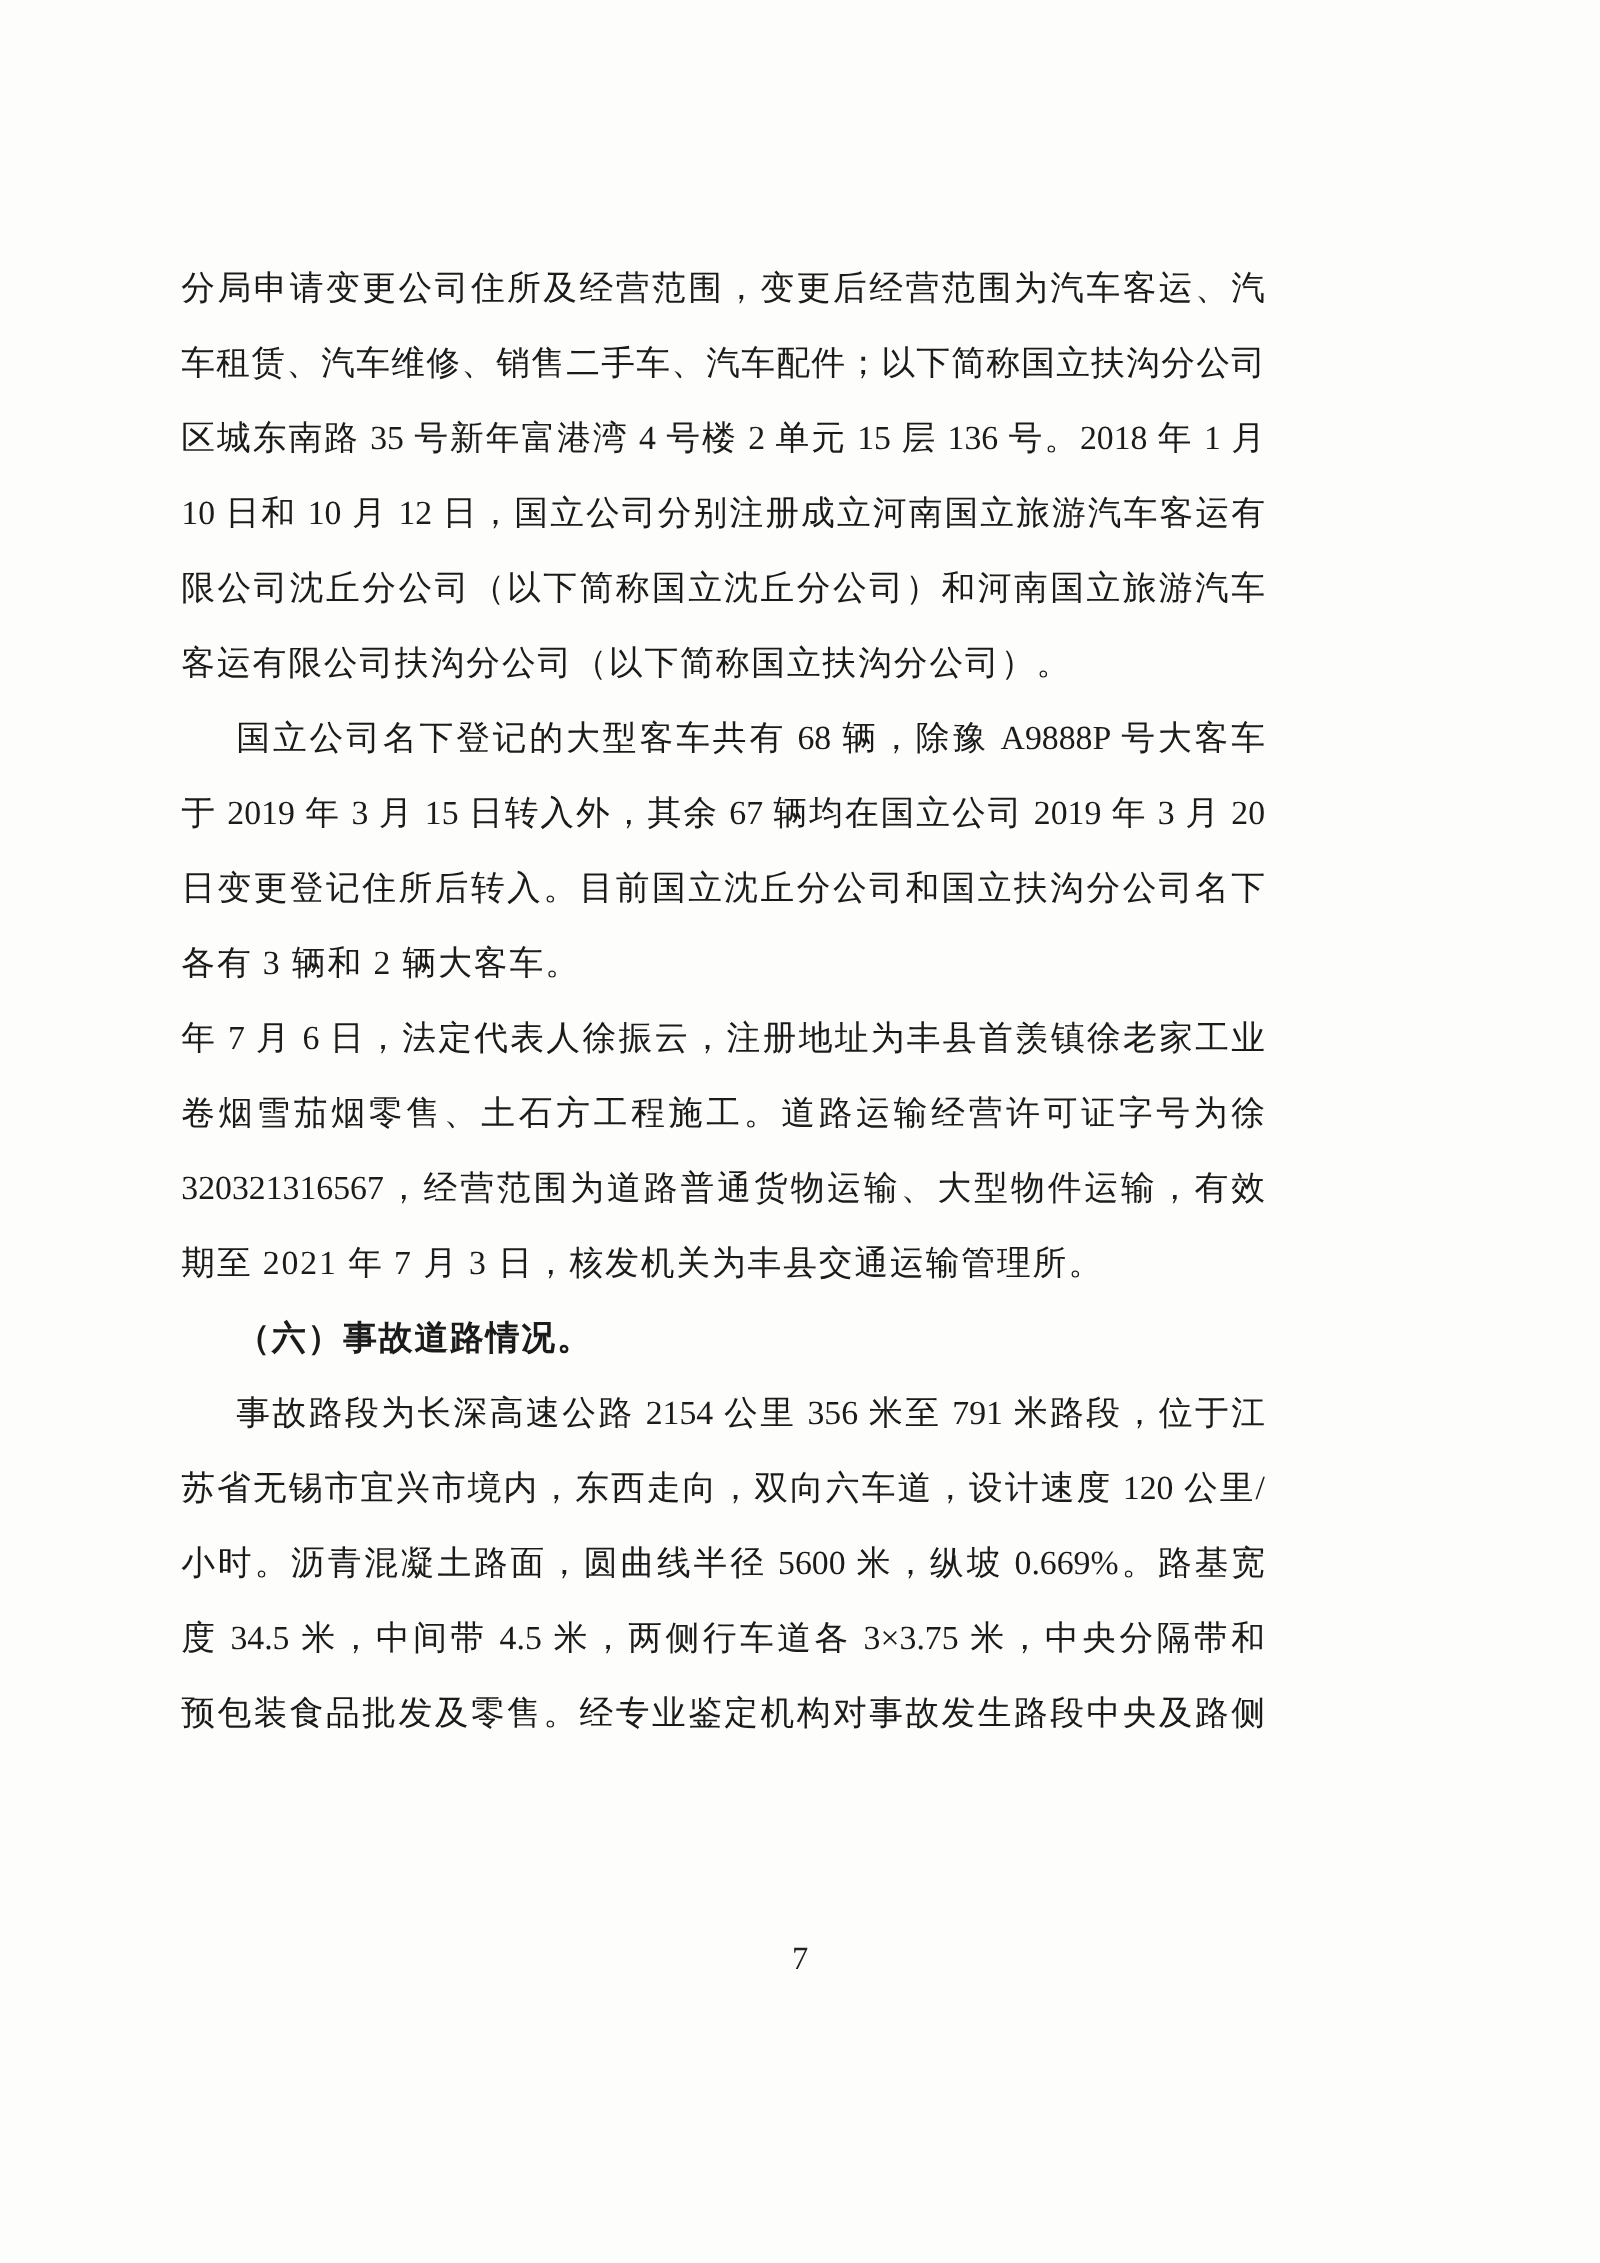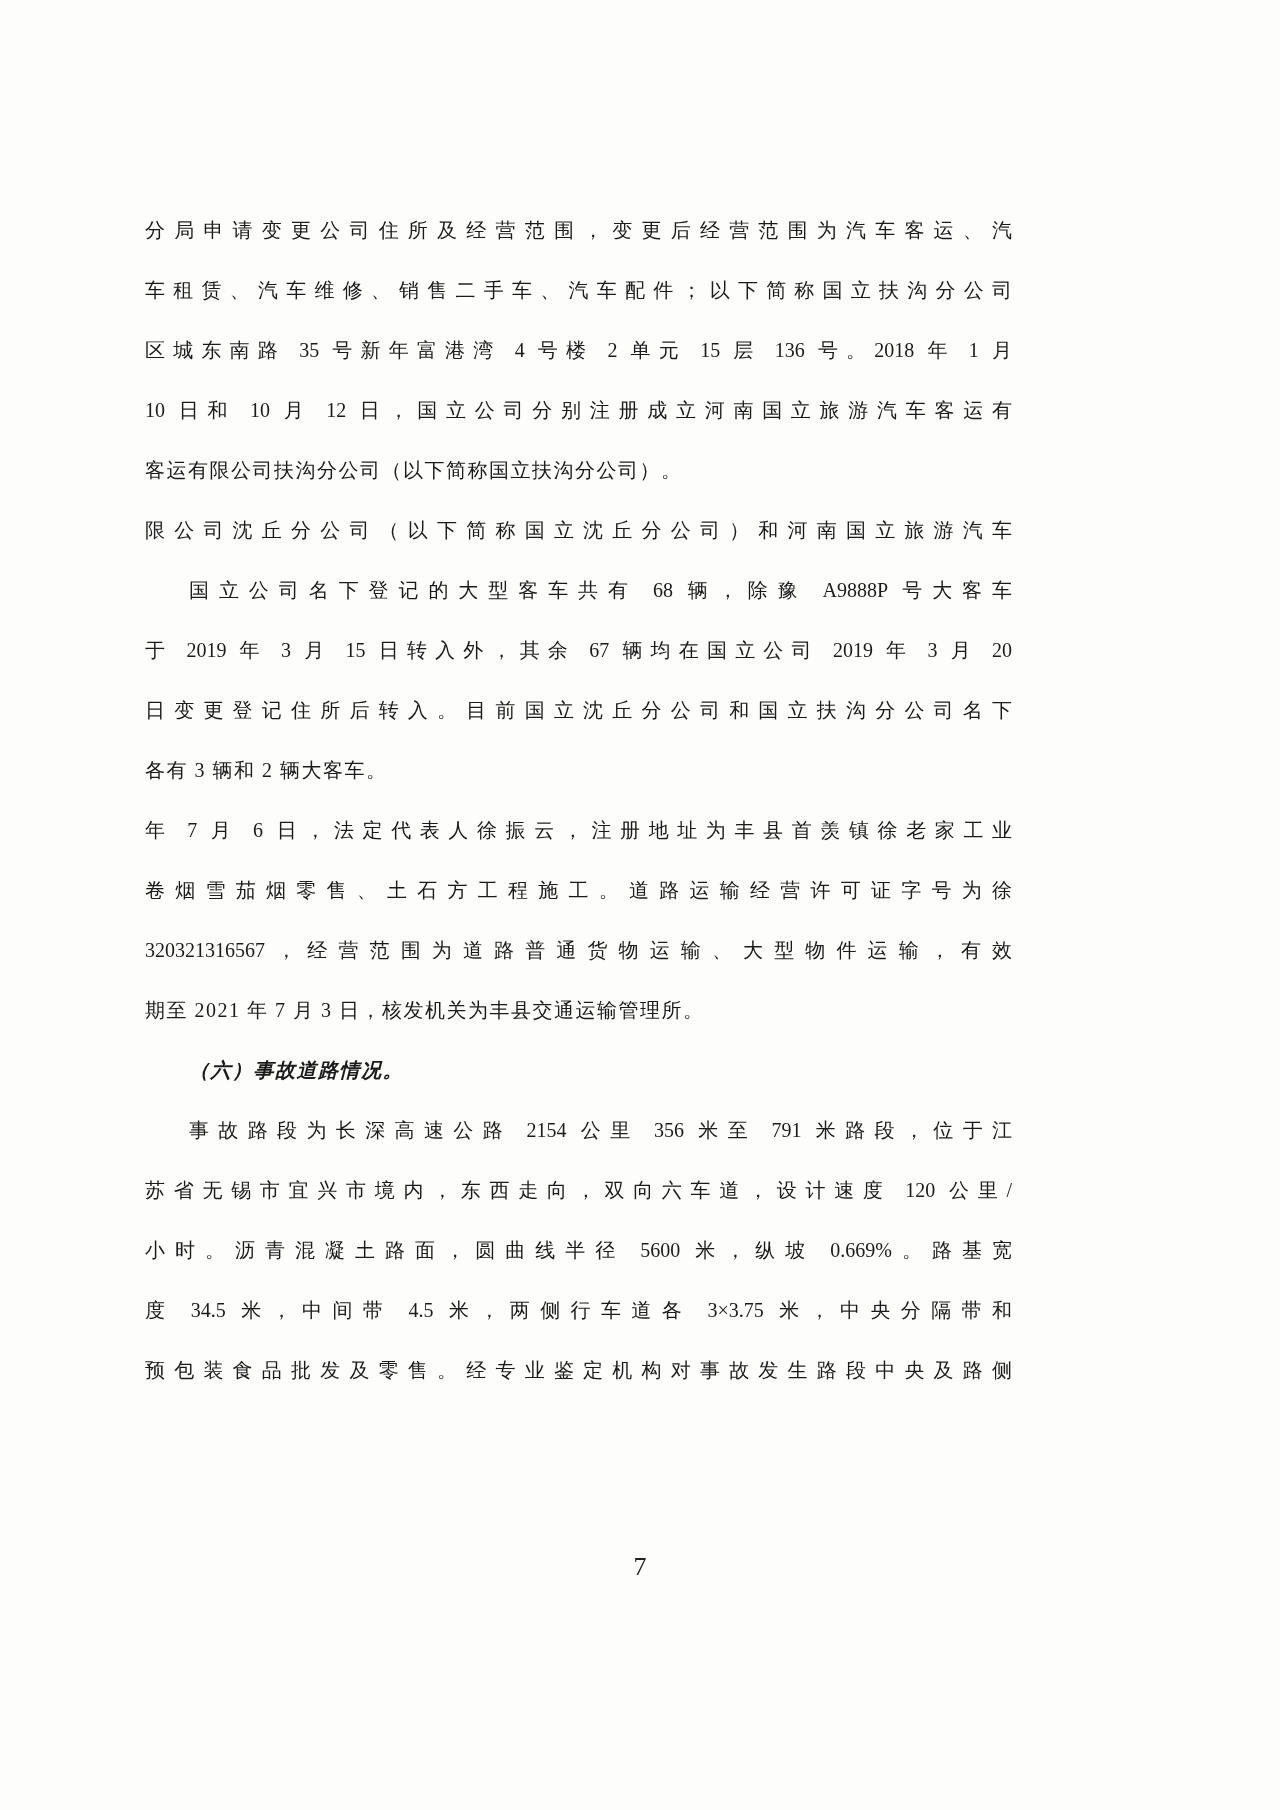--- a/index.html
+++ b/index.html
@@ -16,39 +16,39 @@
   }
 
   .text-block {
     position: absolute;
     left: 145px;
     top: 200px;
     width: 867px;
   }
 
   .line {
-    font-size: 20px;
+    font-size: 27px;
     line-height: 60px;
     height: 60px;
     white-space: nowrap;
     overflow: visible;
   }
 
   .line.justify {
     white-space: normal;
     text-align: justify;
     text-align-last: justify;
     text-justify: inter-character;
   }
 
   .line:not(.justify) { letter-spacing: 1.5px; }
 
   .line.indent { text-indent: 44px; }
 
-  .line.bold { font-weight: bold; font-style: italic; }
+  .line.bold { font-weight: bold; }
 
   .page-footer {
     position: absolute;
     left: 0;
     top: 1552px;
     width: 100%;
     text-align: center;
   }
 
   .page-number {
@@ -59,22 +59,22 @@
 </head>
 <body>
 
 <div class="page">
 
   <main class="text-block" id="lines">
       <div class="line justify">分局申请变更公司住所及经营范围，变更后经营范围为汽车客运、汽</div>
       <div class="line justify">车租赁、汽车维修、销售二手车、汽车配件；以下简称国立扶沟分公司</div>
       <div class="line justify">区城东南路 35 号新年富港湾 4 号楼 2 单元 15 层 136 号。2018 年 1 月</div>
       <div class="line justify">10 日和 10 月 12 日，国立公司分别注册成立河南国立旅游汽车客运有</div>
+      <div class="line justify">限公司沈丘分公司（以下简称国立沈丘分公司）和河南国立旅游汽车</div>
       <div class="line">客运有限公司扶沟分公司（以下简称国立扶沟分公司）。</div>
-      <div class="line justify">限公司沈丘分公司（以下简称国立沈丘分公司）和河南国立旅游汽车</div>
       <div class="line justify indent">国立公司名下登记的大型客车共有 68 辆，除豫 A9888P 号大客车</div>
       <div class="line justify">于 2019 年 3 月 15 日转入外，其余 67 辆均在国立公司 2019 年 3 月 20</div>
       <div class="line justify">日变更登记住所后转入。目前国立沈丘分公司和国立扶沟分公司名下</div>
       <div class="line">各有 3 辆和 2 辆大客车。</div>
       <div class="line justify">年 7 月 6 日，法定代表人徐振云，注册地址为丰县首羡镇徐老家工业</div>
       <div class="line justify">卷烟雪茄烟零售、土石方工程施工。道路运输经营许可证字号为徐</div>
       <div class="line justify">320321316567，经营范围为道路普通货物运输、大型物件运输，有效</div>
       <div class="line">期至 2021 年 7 月 3 日，核发机关为丰县交通运输管理所。</div>
       <div class="line indent bold">（六）事故道路情况。</div>
       <div class="line justify indent">事故路段为长深高速公路 2154 公里 356 米至 791 米路段，位于江</div>

